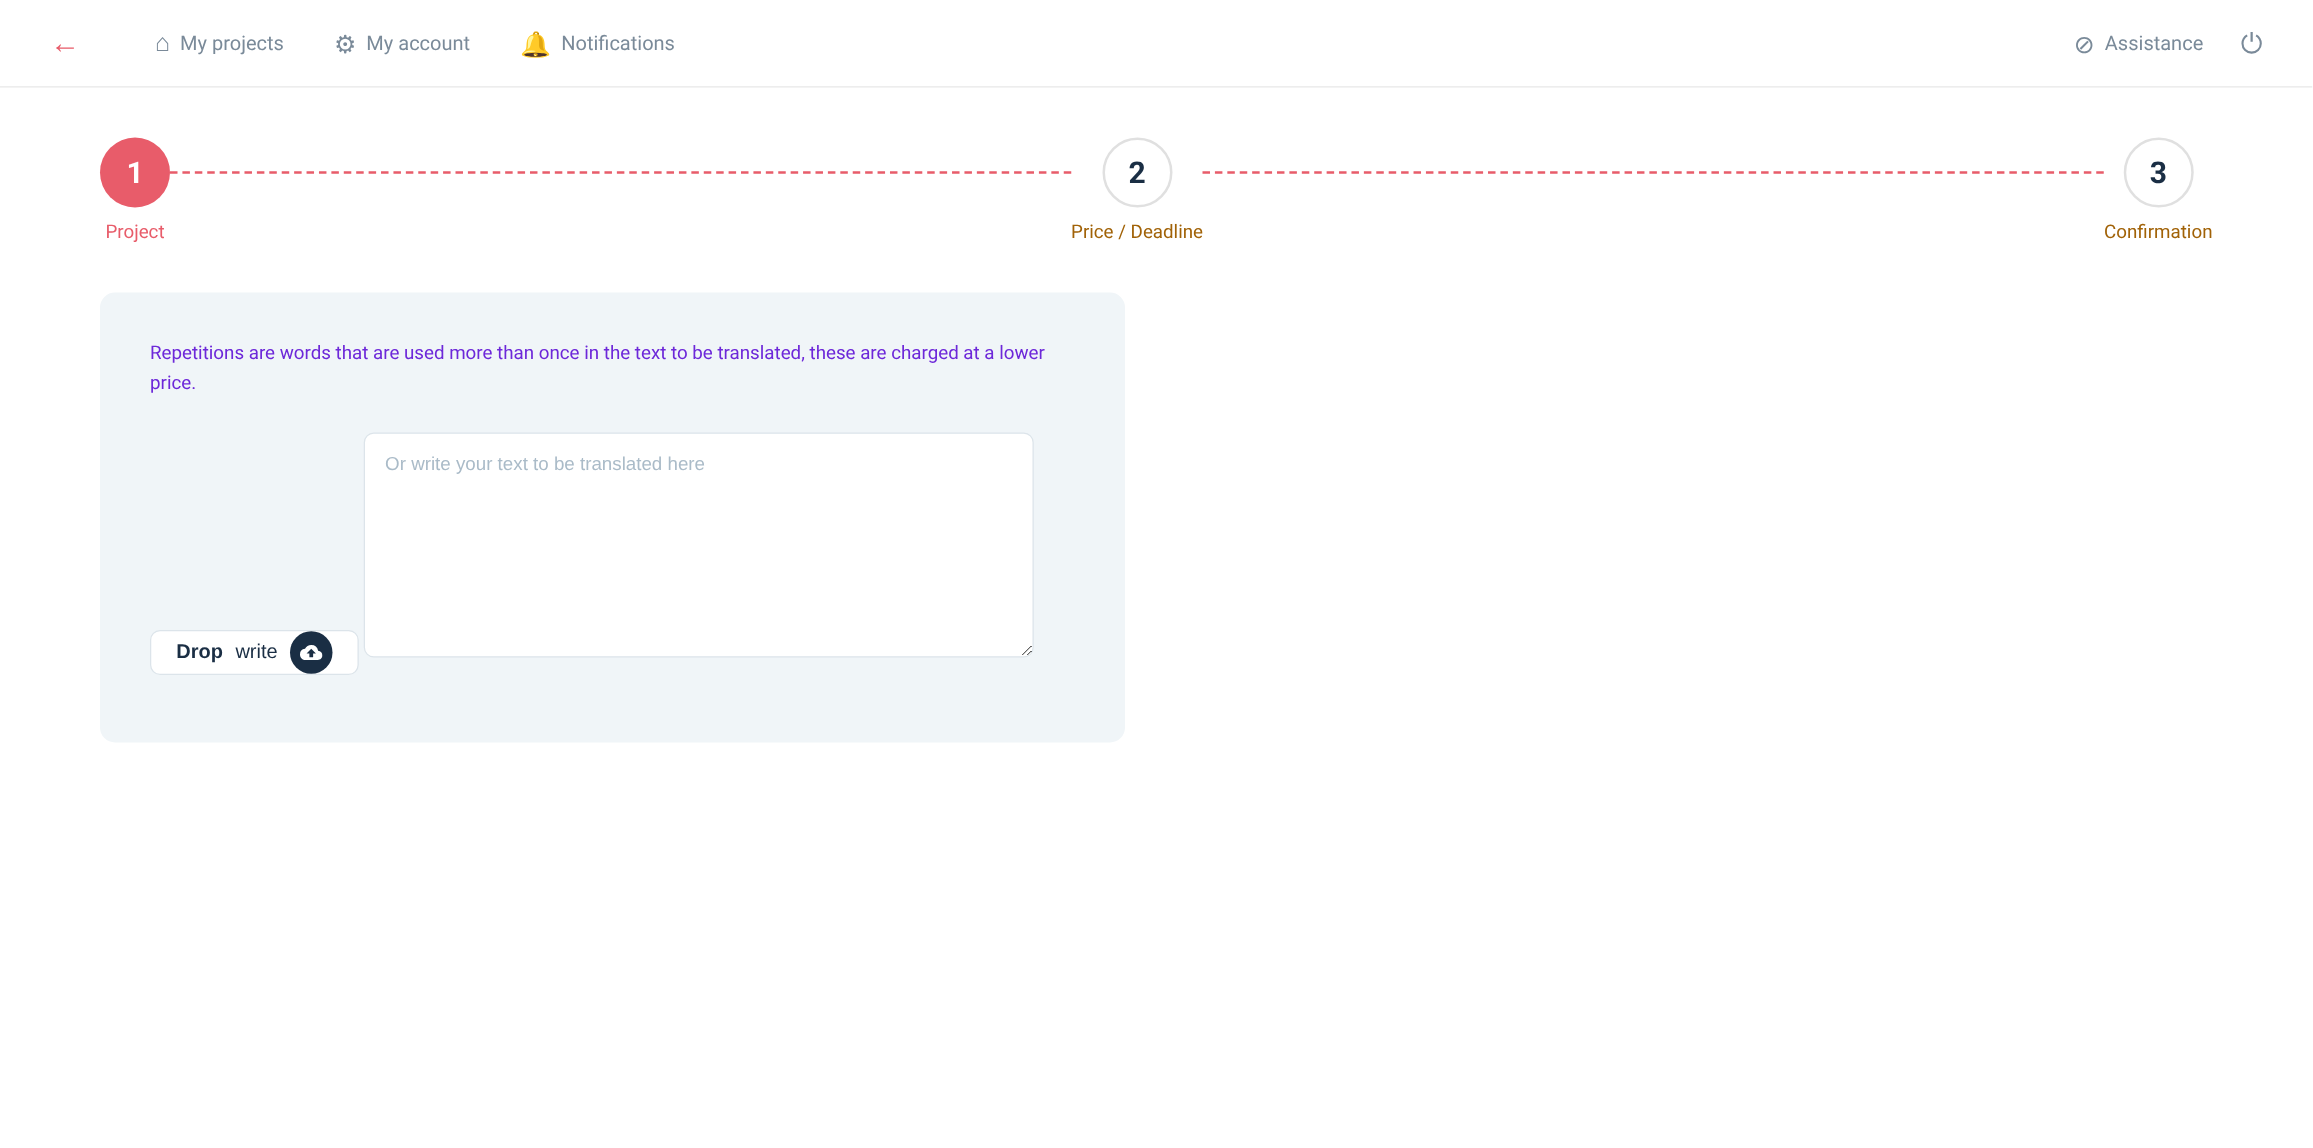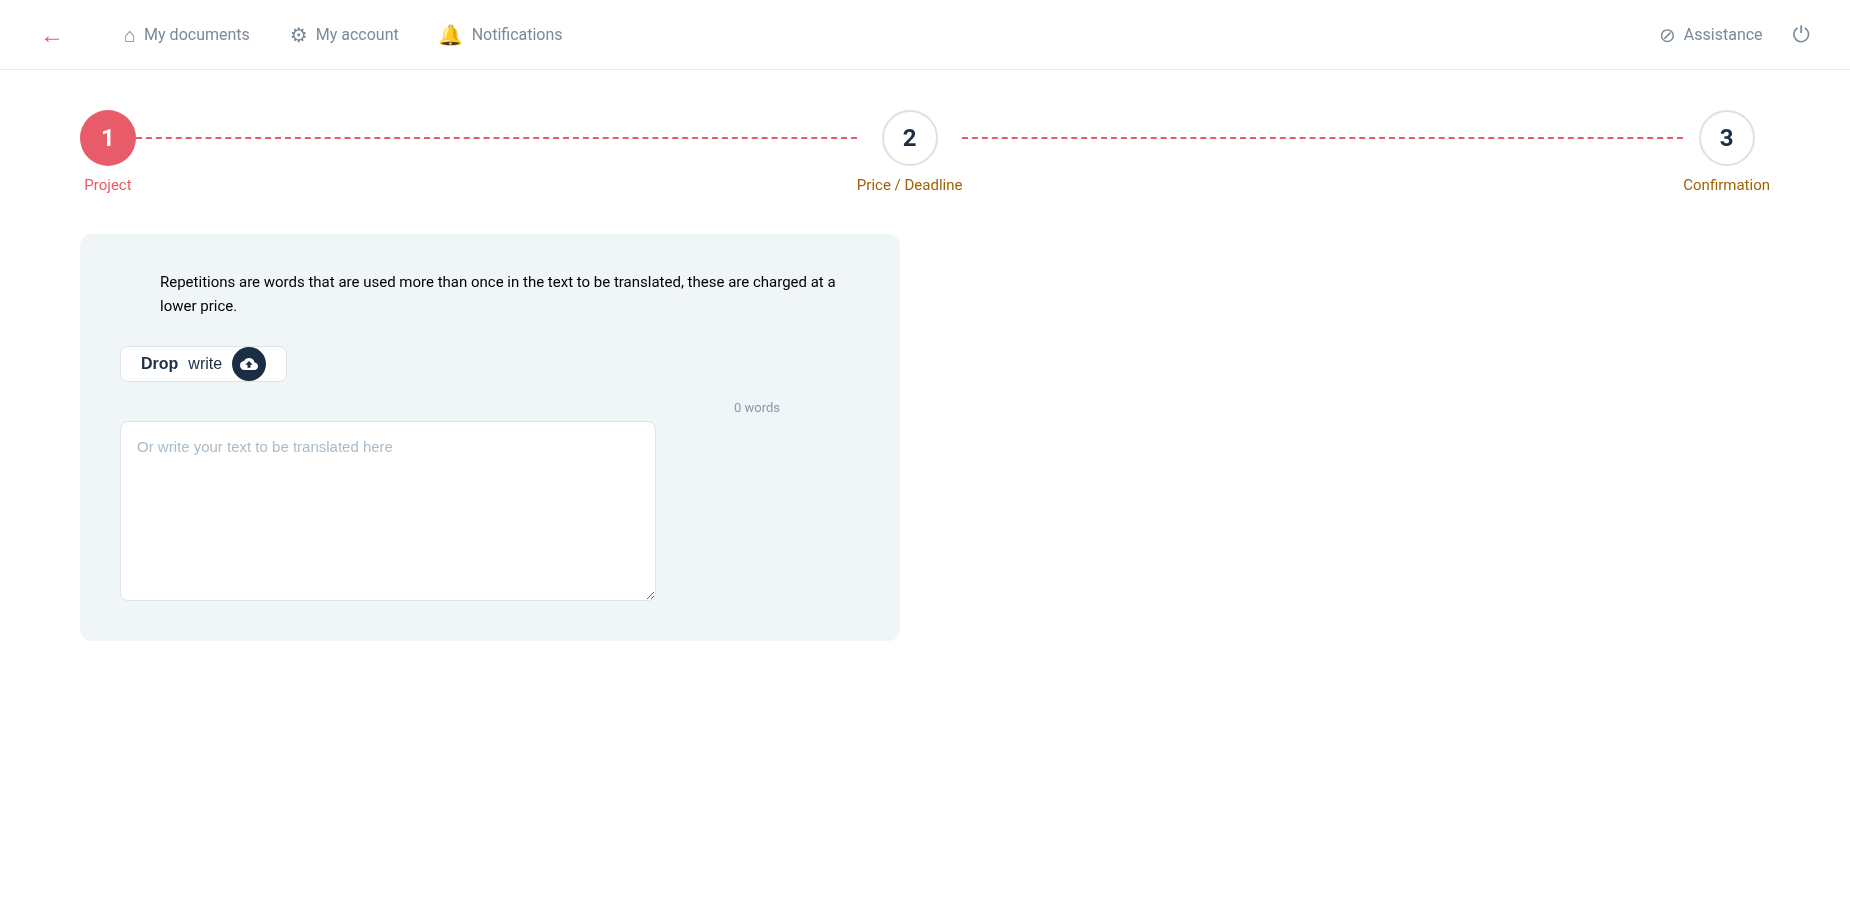--- a/index.html
+++ b/index.html
@@ -126,24 +126,23 @@
       max-width: 820px;
     }
     .card-title {
       font-size: 22px;
       font-weight: 700;
       color: #1a2e44;
       margin-bottom: 14px;
     }
     .card-desc {
       font-size: 15px;
-      color: #000000;
+      color: #6d28d9;
       line-height: 1.6;
       margin-bottom: 28px;
-      margin-left: 40px;
     }
 
     
     .drop-btn {
       display: inline-flex;
       align-items: center;
       gap: 10px;
       background: #fff;
       border: 1px solid #dce4ea;
       border-radius: 8px;
@@ -201,21 +200,21 @@
 <header class="header">
   <div class="header-left">
     <button class="back-btn">
       <span>←</span>
     </button>
   </div>
 
   <nav class="header-nav">
     <a class="nav-item" href="#">
       <span class="nav-icon">⌂</span>
-      <span>My documents</span>
+      <span>My projects</span>
     </a>
     <a class="nav-item" href="#">
       <span class="nav-icon">⚙</span>
       <span>My account</span>
     </a>
     <a class="nav-item" href="#">
       <span class="nav-icon">🔔</span>
       <span>Notifications</span>
     </a>
   </nav>
@@ -269,19 +268,18 @@
       <strong>Drop</strong>
       <span> write</span>
       <div class="upload-icon">
         <svg width="18" height="18" viewBox="0 0 24 24" fill="white" xmlns="http://www.w3.org/2000/svg">
           <path d="M19.35 10.04A7.49 7.49 0 0 0 12 4C9.11 4 6.6 5.64 5.35 8.04A5.994 5.994 0 0 0 0 14c0 3.31 2.69 6 6 6h13c2.76 0 5-2.24 5-5 0-2.64-2.05-4.78-4.65-4.96zM14 13v4h-4v-4H7l5-5 5 5h-3z"></path>
         </svg>
       </div>
     </button>
 
     
-    <div class="word-count">0 words</div>
 
     
     <textarea class="text-area" placeholder="Or write your text to be translated here" style=""></textarea>
   </div>
 
 </main>
 
 </body></html>

